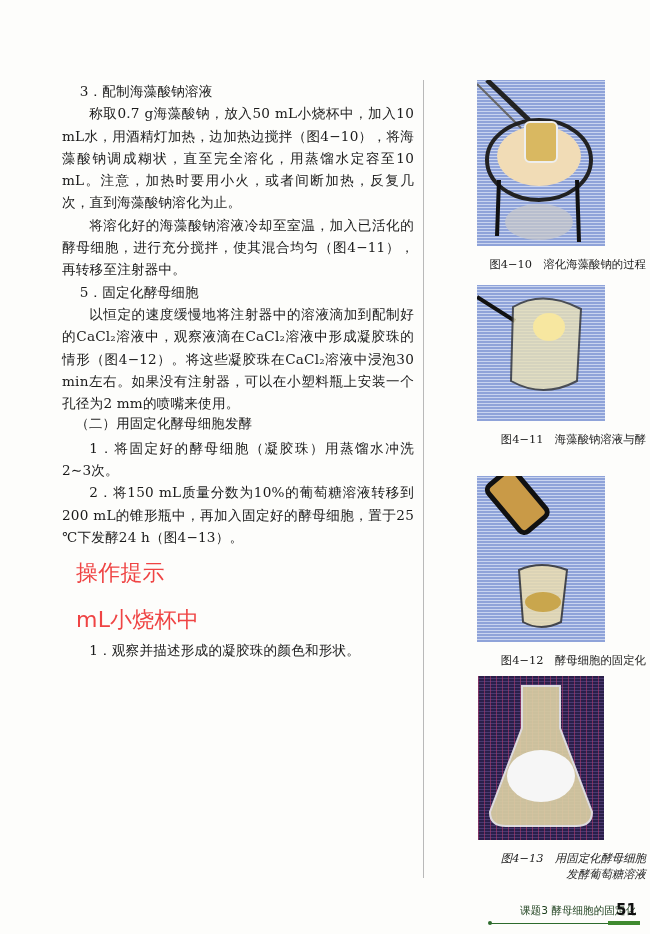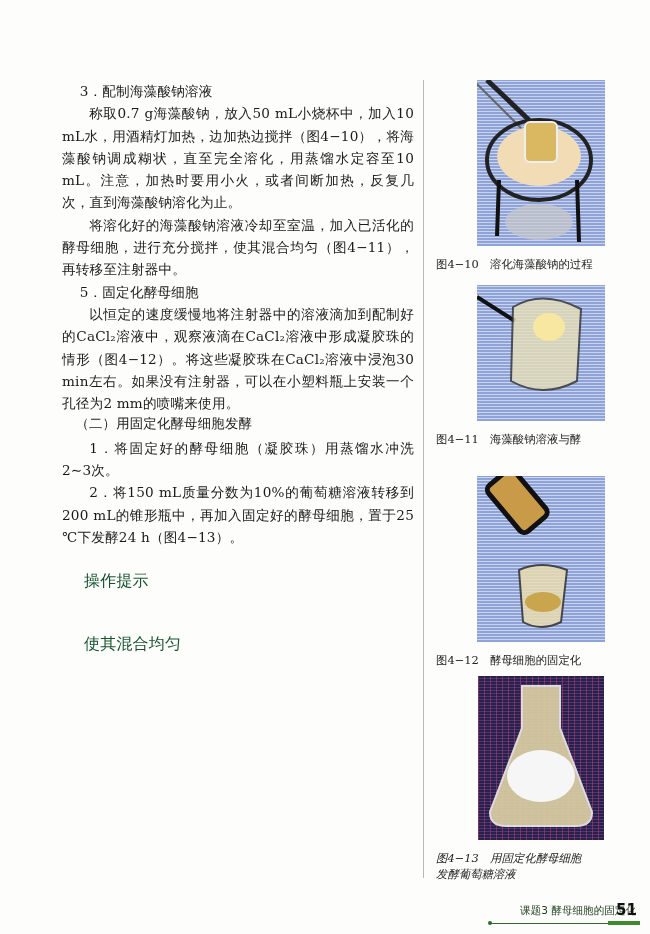--- a/index.html
+++ b/index.html
@@ -12,33 +12,33 @@
   .main-col {
     position: absolute; left: 62px; top: 80px; width: 352px;
     font-size: 13.6px; line-height: 22.3px; letter-spacing: 0.2px;
     text-align: justify;
   }
   .main-col p { margin: 0; }
   .indent { text-indent: 2em; }
   .subhead { text-indent: 1.3em; }
   .sectionhead {
     font-family: "DejaVu Sans", "Liberation Sans", sans-serif;
-    color: #14532d; font-size: 16px; font-weight: normal;
-    margin: 8px; padding-left: 14px;
+    color: #ef4444; font-size: 22px; font-weight: normal;
+    margin: 0; padding-left: 14px;
   }
   .part-title {
     font-family: Liberation Mono, monospace;
     text-indent: 1em; font-size: 13.4px;
   }
   .divider {
     position: absolute; left: 423px; top: 80px; width: 1px; height: 798px;
     background: #b9b9b9;
   }
   .fig {
-    position: absolute; text-align: left;
+    position: absolute; text-align: right;
     font-size: 11.4px; line-height: 16px; color: #222;
   }
   .photo { position: relative; overflow: hidden; margin: 0 auto; }
   .stripes-blue {
     background: repeating-linear-gradient(0deg, #8fa3d9 0px, #8fa3d9 2px, #c9d4ef 2px, #c9d4ef 3px);
   }
   .stripes-dark {
     background:
       repeating-linear-gradient(90deg, rgba(190,60,110,0.55) 0px, rgba(190,60,110,0.55) 1px, transparent 1px, transparent 6px),
       repeating-linear-gradient(0deg, #2a1f4a 0px, #2a1f4a 2px, #4a3a70 2px, #4a3a70 3px);
@@ -78,22 +78,23 @@
   <p class="indent">将溶化好的海藻酸钠溶液冷却至室温，加入已活化的酵母细胞，进行充分搅拌，使其混合均匀（图4−11），再转移至注射器中。</p>
   <p class="subhead">5．固定化酵母细胞</p>
   <p class="indent">以恒定的速度缓慢地将注射器中的溶液滴加到配制好的CaCl₂溶液中，观察液滴在CaCl₂溶液中形成凝胶珠的情形（图4−12）。将这些凝胶珠在CaCl₂溶液中浸泡30 min左右。如果没有注射器，可以在小塑料瓶上安装一个孔径为2 mm的喷嘴来使用。</p>
   <p class="part-title">（二）用固定化酵母细胞发酵</p>
   <p class="indent">1．将固定好的酵母细胞（凝胶珠）用蒸馏水冲洗2∼3次。</p>
   <p class="indent">2．将150 mL质量分数为10%的葡萄糖溶液转移到200 mL的锥形瓶中，再加入固定好的酵母细胞，置于25 ℃下发酵24 h（图4−13）。</p>
   <div style="height:14px"></div>
   <h3 class="sectionhead">操作提示</h3>
   <div style="height:8px"></div>
   <div style="height:16px"></div>
-  <h3 class="sectionhead">使其混合均匀</h3>
+  <h3 class="sectionhead">mL小烧杯中</h3>
   <div style="height:8px"></div>
+  <p class="indent">1．观察并描述形成的凝胶珠的颜色和形状。</p>
 </div>
 
 <div class="divider"></div>
 
 <div class="fig" style="left:436px; top:80px; width:210px;">
   <div class="photo stripes-blue" style="width:128px; height:166px;">
     <svg width="128" height="166" viewBox="0 0 128 166">
       <line x1="10" y1="0" x2="52" y2="40" stroke="#222" stroke-width="5"></line>
       <line x1="0" y1="4" x2="44" y2="48" stroke="#666" stroke-width="2"></line>
       <ellipse cx="62" cy="80" rx="52" ry="40" fill="none" stroke="#222" stroke-width="4"></ellipse>

